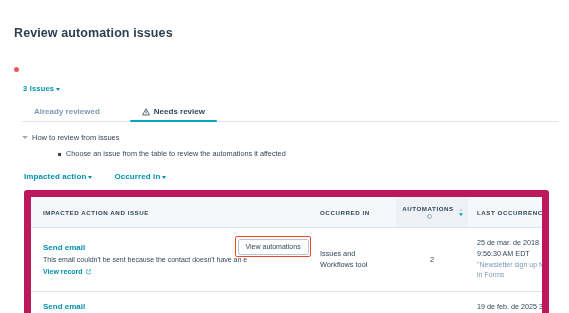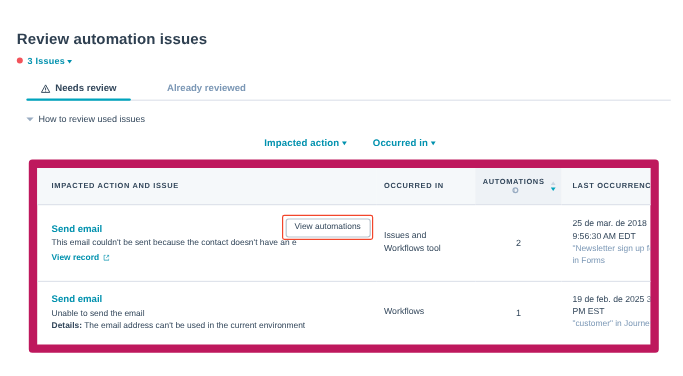--- a/index.html
+++ b/index.html
@@ -16,21 +16,21 @@
   .page-title {
     font-size: 12.5px; font-weight: bold; color: #2e3f50;
     letter-spacing: .1px; margin: 2px 0 0 2px;
   }
   .issues-row {
     display: flex; align-items: center; gap: 4px;
     margin: 6px 0 0 2px;
   }
   .dot { width: 5px; height: 5px; border-radius: 50%; background: #f2545b; flex: none; }
   .issues-link {
-    font-size: 7.5px; font-weight: bold; color: #0091ae; letter-spacing: .2px;
+    font-size: 7.5px; font-weight: bold; color: #0091ae; letter-spacing: .2px; margin-top: 38px;
   }
   .caret {
     display: inline-block; width: 0; height: 0; margin-left: 2px;
     border-left: 2.5px solid transparent; border-right: 2.5px solid transparent;
     border-top: 3px solid #0091ae; vertical-align: middle;
   }
 
   
   .tabs {
     display: flex; align-items: flex-end; gap: 18px;
@@ -64,21 +64,21 @@
   .howto li {
     font-size: 7.3px; color: #33475b; line-height: 1.95;
     list-style: none; position: relative; padding-left: 8px;
   }
   .howto li::before {
     content: ""; position: absolute; left: 0; top: 6px;
     width: 2.5px; height: 2.5px; background: #33475b;
   }
 
   
-  .filters { display: flex; gap: 22px; margin: 11px 0 0 12px; justify-content: center; }
+  .filters { display: flex; gap: 22px; margin: 11px 0 0 12px; }
   .filter {
     font-size: 8px; font-weight: bold; color: #0091ae; letter-spacing: .1px;
   }
   .filter .caret { border-top-color: #0091ae; }
 
   
   .table-wrap {
     margin: 9px 10px 0 12px;
     border: 7px solid #be185d; border-radius: 3px; background: #fff;
     overflow: hidden;
@@ -153,39 +153,40 @@
 <div class="page">
 
   <div class="page-title">Review automation issues</div>
 
   <div class="issues-row">
     <span class="dot"></span>
     <span class="issues-link"><span>3 Issues</span><span class="caret"></span></span>
   </div>
 
   <div class="tabs">
+    <div class="tab">
+      <span>Already reviewed</span>
+    </div>
     <div class="tab active">
       <svg class="warn-icon" viewBox="0 0 16 16">
         <path d="M8 1.5 L15 14 L1 14 Z" fill="none" stroke="#33475b" stroke-width="1.6" stroke-linejoin="round"></path>
         <rect x="7.2" y="6" width="1.6" height="4" fill="#33475b"></rect>
         <rect x="7.2" y="11" width="1.6" height="1.6" fill="#33475b"></rect>
       </svg>
       <span>Needs review</span>
     </div>
-    <div class="tab">
-      <span>Already reviewed</span>
-    </div>
   </div>
 
   <div class="howto">
     <div class="howto-head">
       <span class="chev"></span>
-      <span>How to review used issues</span>
+      <span>How to review from issues</span>
     </div>
     <ul>
+      <li>Choose an issue from the table to review the automations it affected</li>
     </ul>
   </div>
 
   <div class="filters">
     <div class="filter"><span>Impacted action</span><span class="caret"></span></div>
     <div class="filter"><span>Occurred in</span><span class="caret"></span></div>
   </div>
 
   <div class="table-wrap">
     <table>

